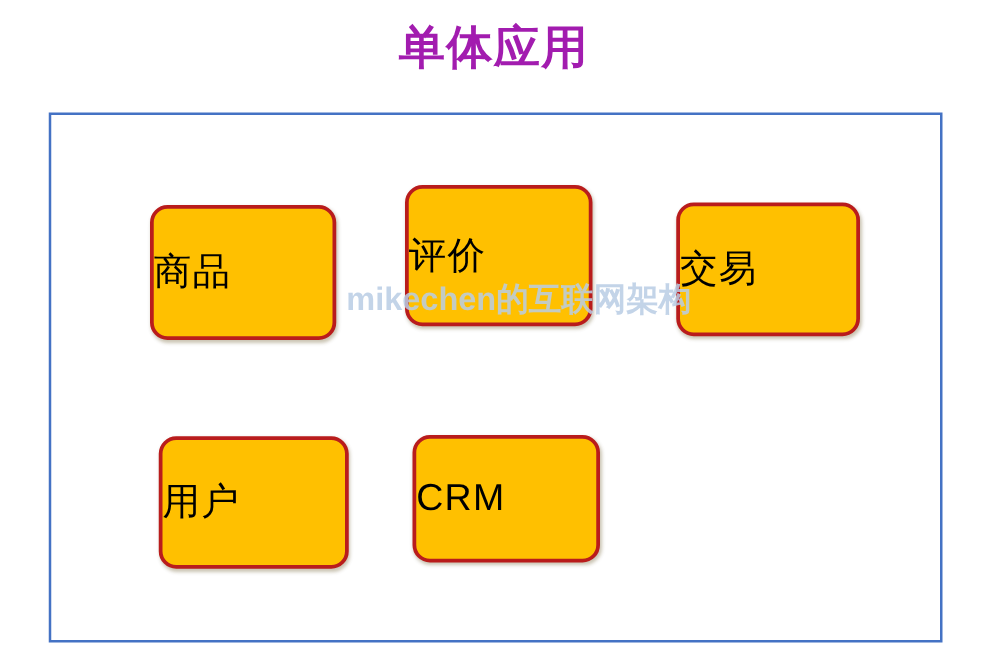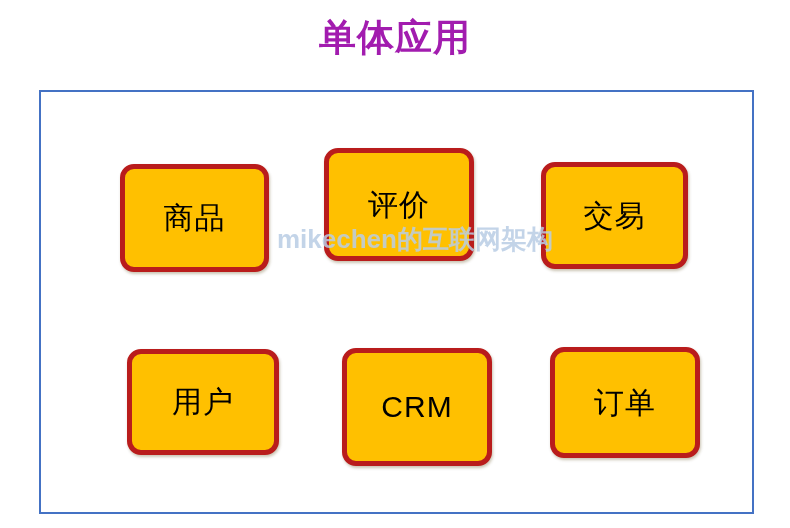--- a/index.html
+++ b/index.html
@@ -48,44 +48,44 @@
     border: 2px solid #4472c4;
     box-sizing: border-box;
     background: transparent;
   }
 
   
   .service-box {
     position: absolute;
     box-sizing: border-box;
     background: #ffc000;
-    border: 5px solid #b91c1c;
+    border: 3px solid #b91c1c;
     border-radius: 14px;
     display: flex;
     align-items: center;
-    justify-content: center;
+    justify-content: flex-start;
     color: #000000;
     font-size: 30px;
     line-height: 1;
     box-shadow: 1px 2px 3px rgba(80, 60, 0, 0.30);
   }
   .service-box .box-label {
     display: block;
     white-space: nowrap;
     letter-spacing: 1px;
   }
 
   
   .box-shangpin { left: 118px; top: 162px; width: 149px; height: 108px; }
   .box-pingjia  { left: 322px; top: 157px; width: 150px; height: 113px; }
   .box-jiaoyi   { left: 539px; top: 160px; width: 147px; height: 107px; }
 
   
   .box-yonghu   { left: 125px; top: 347px; width: 152px; height: 106px; }
-  .box-crm      { left: 328px; top: 346px; width: 150px; height: 118px; margin-left: 12px; }
+  .box-crm      { left: 328px; top: 346px; width: 150px; height: 102px; }
   .box-dingdan  { left: 548px; top: 345px; width: 150px; height: 111px; }
 
   
   .watermark {
     position: absolute;
     left: 277px;
     top: 224px;
     font-size: 26px;
     line-height: 30px;
     font-weight: bold;
@@ -119,21 +119,18 @@
     </div>
 
     <div class="service-box box-yonghu" style="left:86px; top:257px;">
       <span class="box-label">用户</span>
     </div>
 
     <div class="service-box box-crm" style="left:289px; top:256px;">
       <span class="box-label">CRM</span>
     </div>
 
-    <div class="service-box box-dingdan" style="left:509px; top:255px;">
-      <span class="box-label">订单</span>
-    </div>
 
   </div>
 
   <div class="watermark">mikechen的互联网架构</div>
 
 </div>
 
 </body></html>

